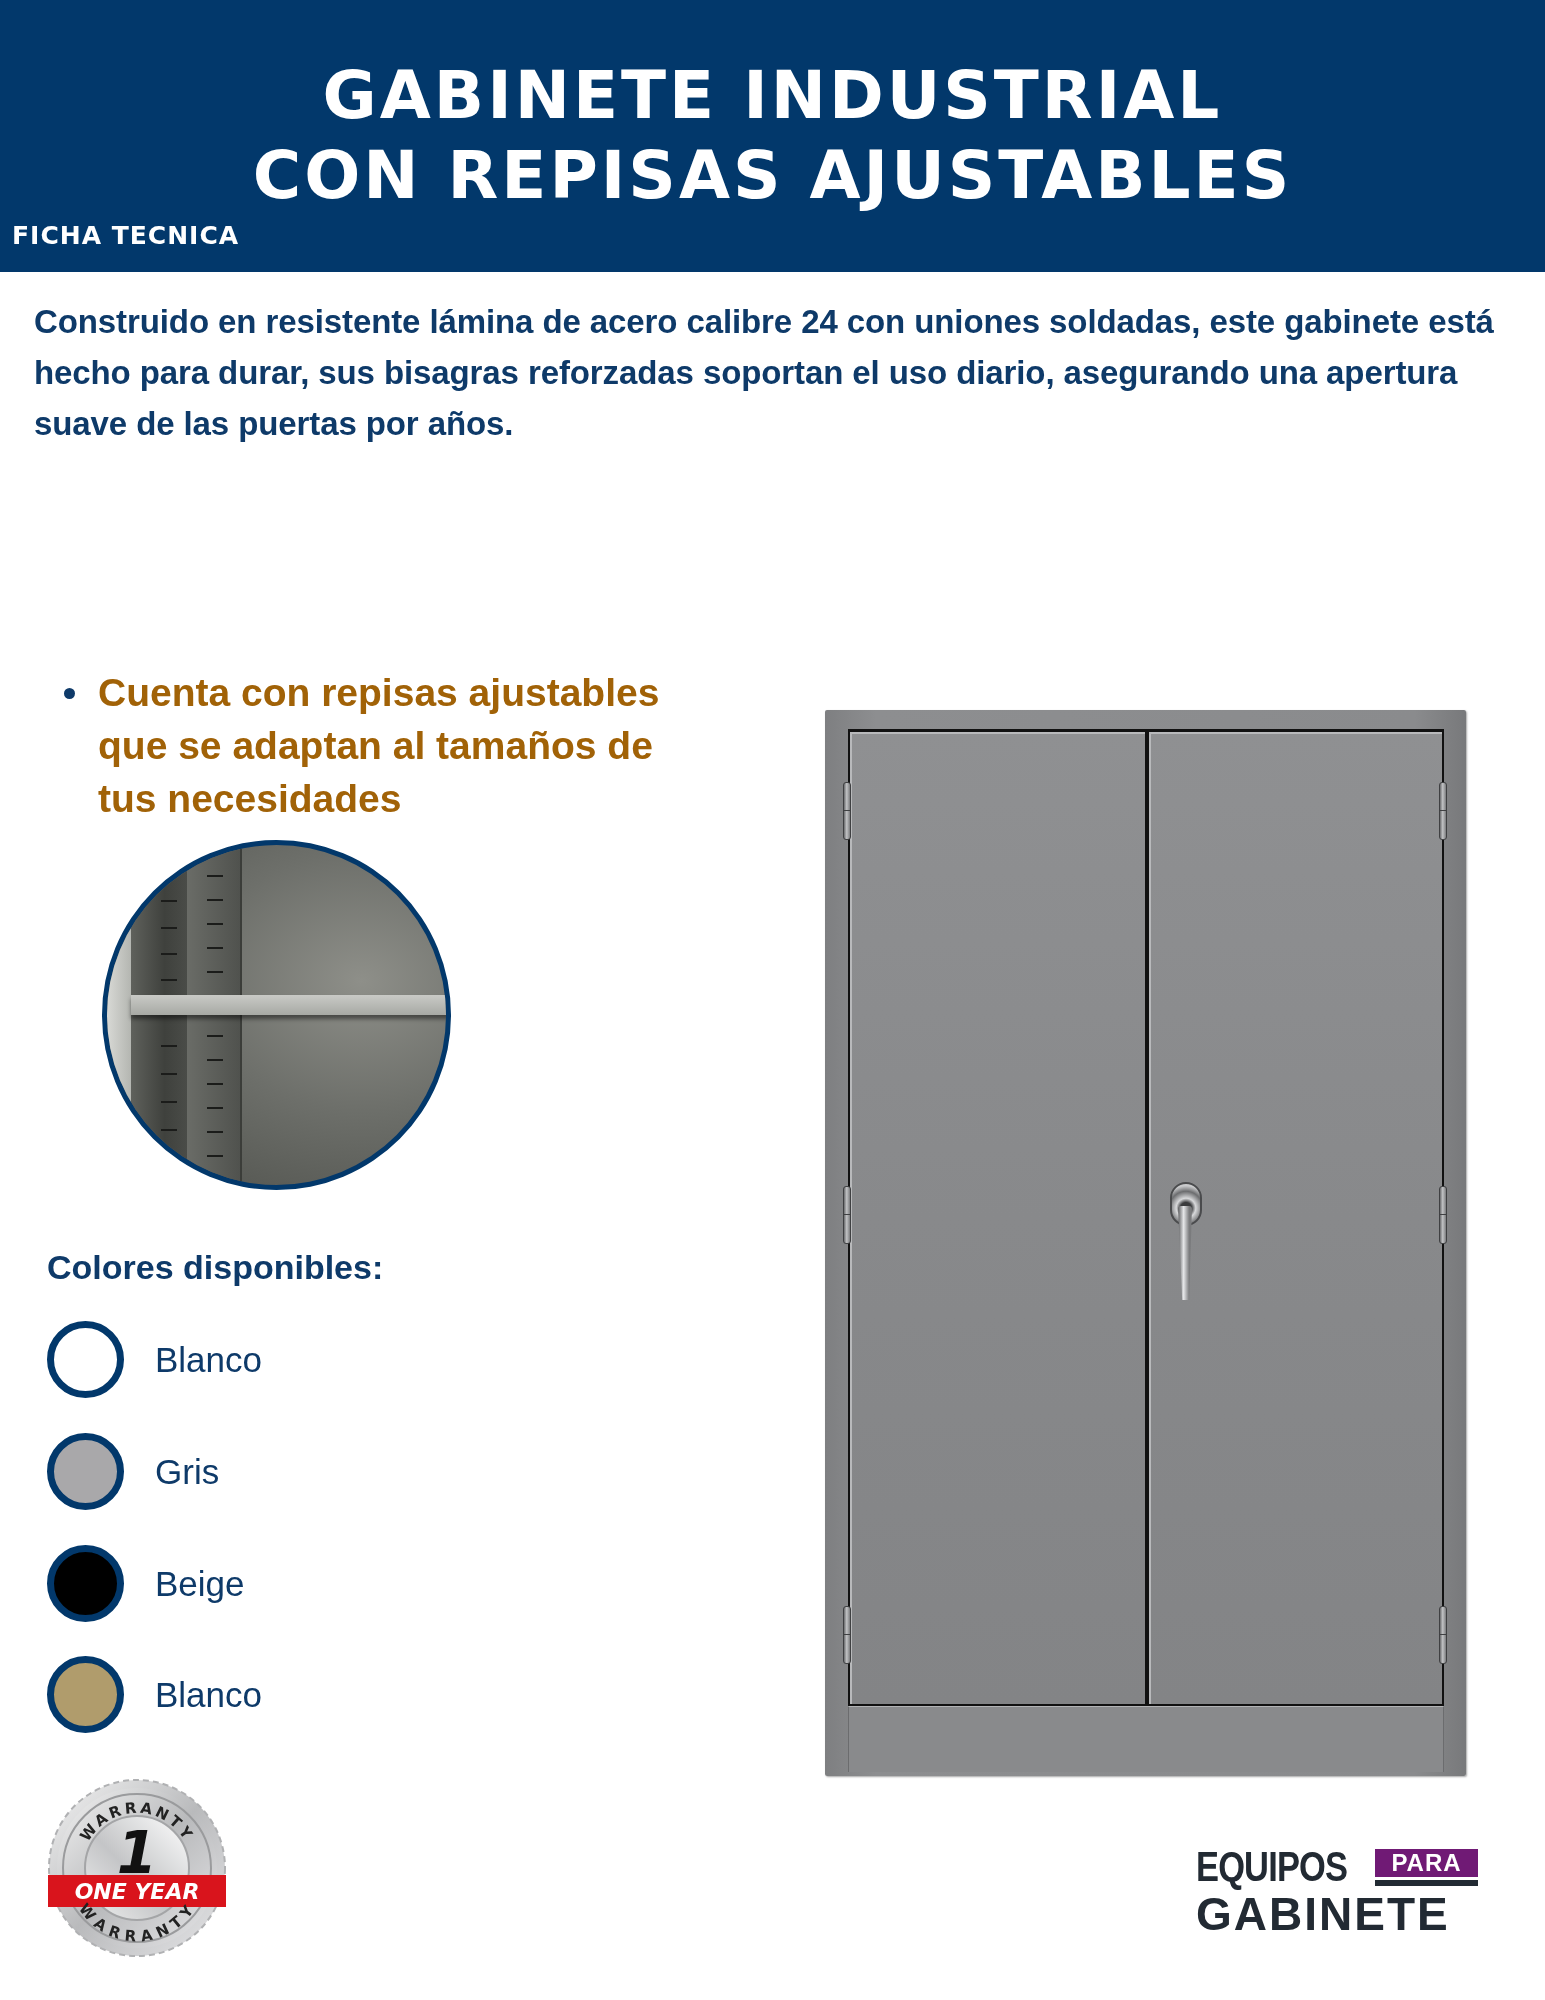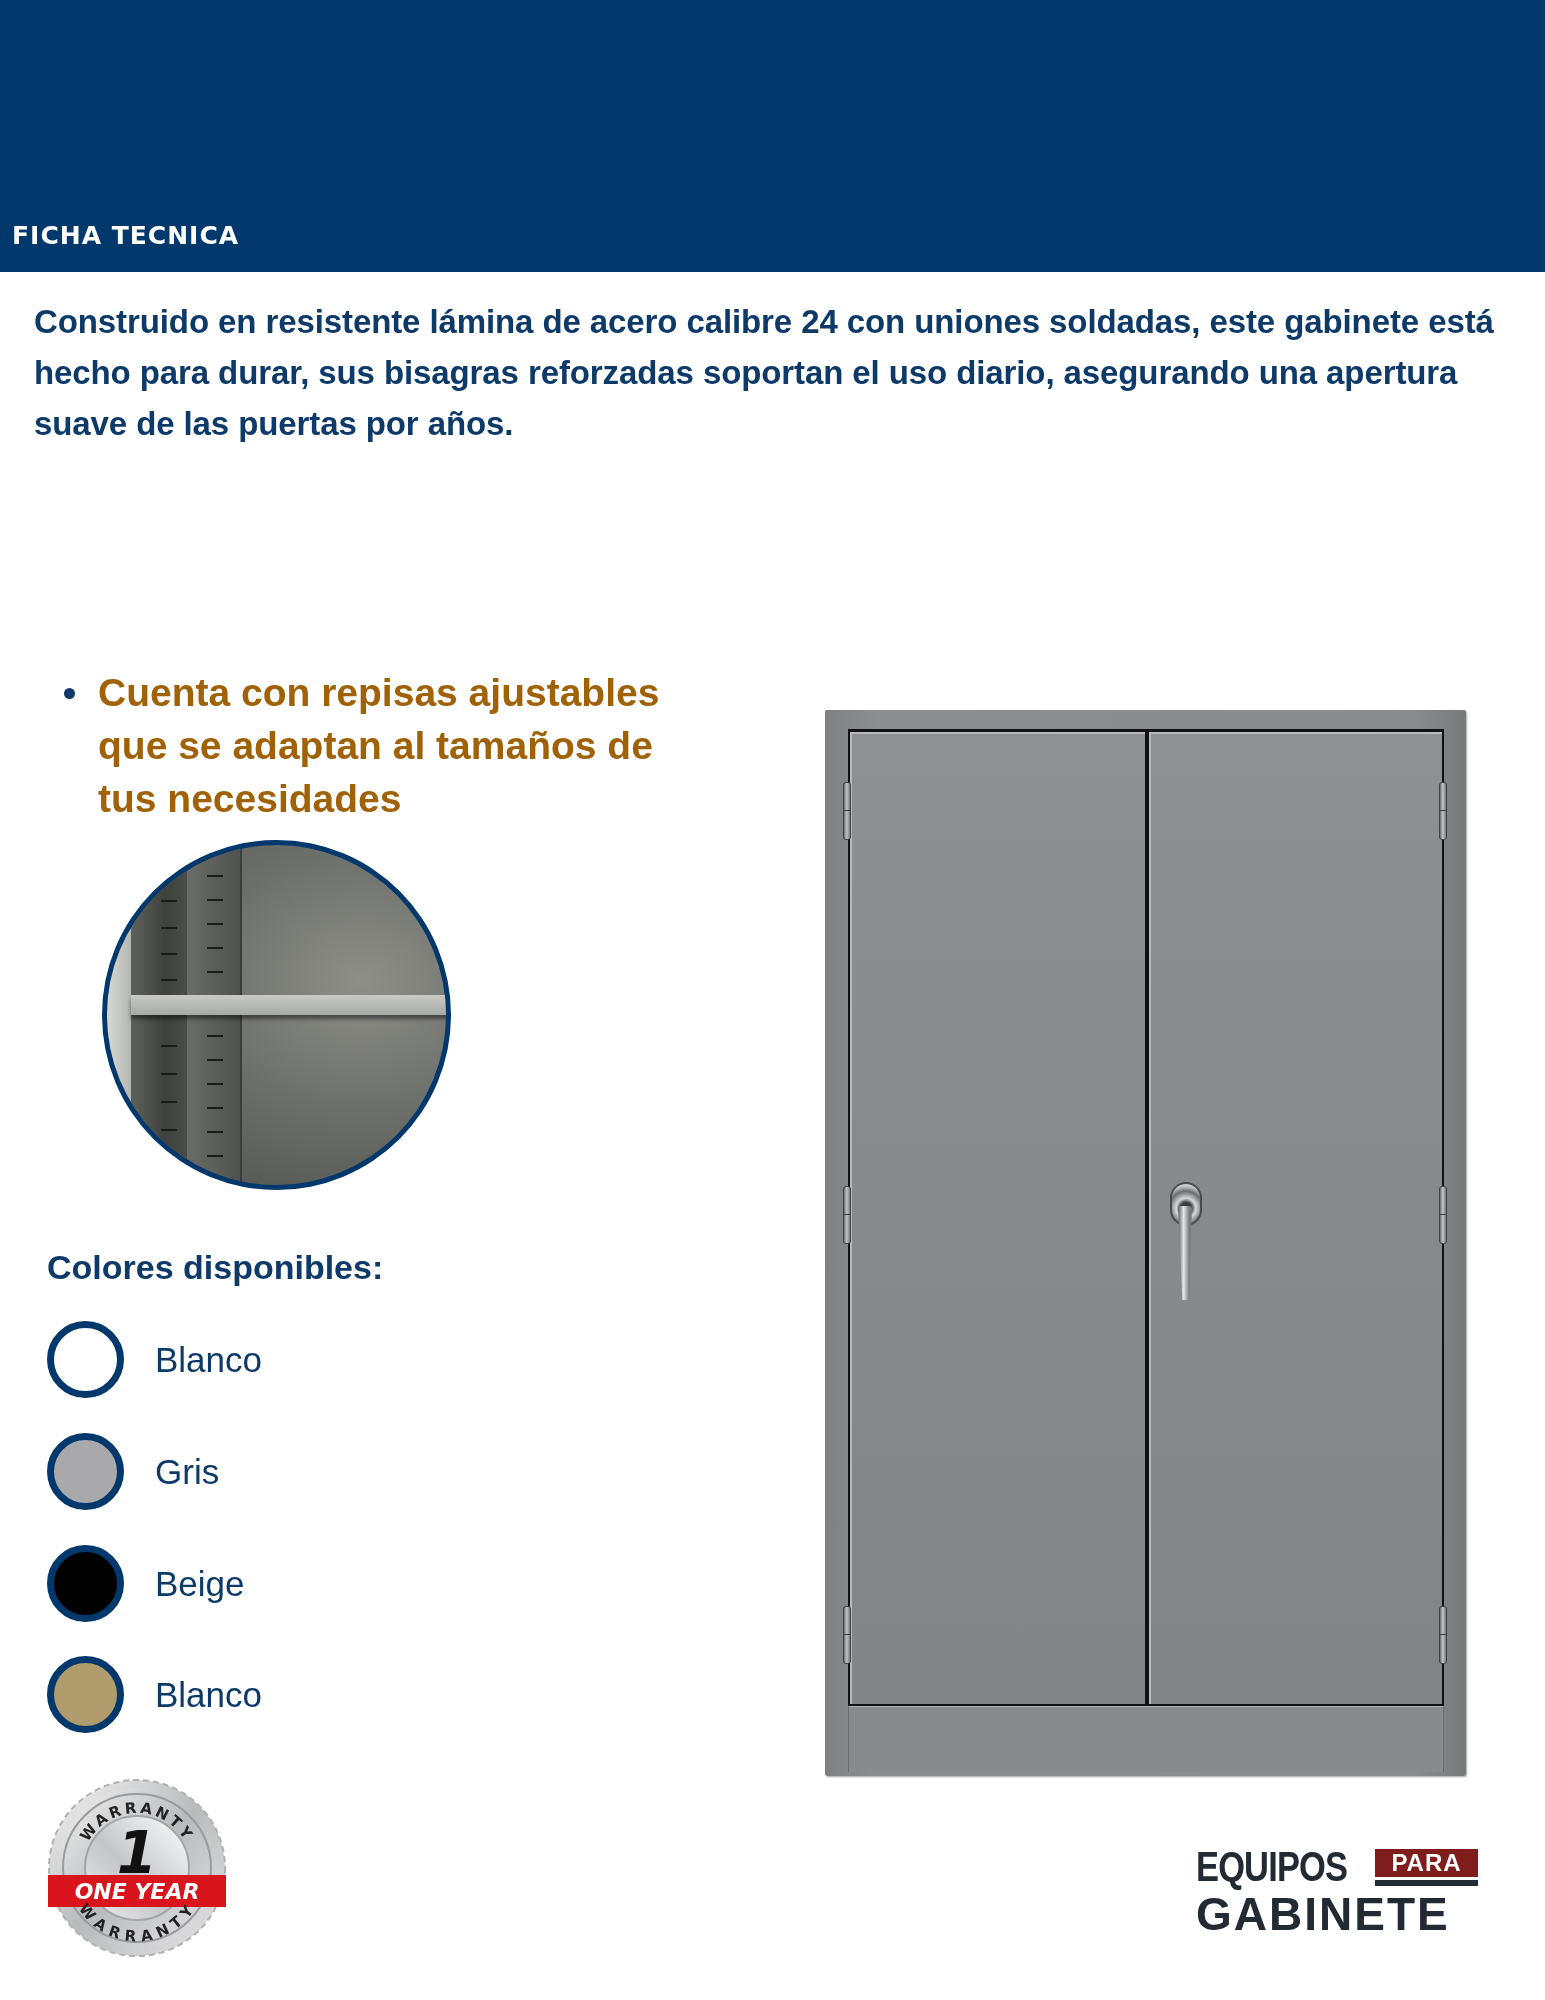--- a/index.html
+++ b/index.html
@@ -103,30 +103,34 @@
   }
 
   .warranty {
     position: absolute; left: 42px; top: 1773px; width: 190px; height: 190px;
   }
 
   .logo { position: absolute; left: 1196px; top: 1843px; width: 290px; height: 95px; }
   .logo-top { position: absolute; left: 0; top: 0; font-family: "Liberation Sans", sans-serif; font-weight: bold;
     font-size: 42px; color: #222a33; letter-spacing: -1px; transform: scaleX(0.82); transform-origin: left top; }
   .logo-para {
-    position: absolute; left: 179px; top: 6px; width: 103px; height: 28px; background: #7f1d1d;
+    position: absolute; left: 179px; top: 6px; width: 103px; height: 28px; background: #701a75;
     color: #ffffff; font-weight: bold; font-size: 24px; line-height: 28px; text-align: center; letter-spacing: 1px;
   }
   .logo-bar { position: absolute; left: 179px; top: 37px; width: 103px; height: 6px; background: #222a33; }
   .logo-bottom { position: absolute; left: 0; top: 44px; font-weight: bold; font-size: 46px; color: #222a33; letter-spacing: 2px; }
 </style>
 </head>
 <body>
 
 <header class="header">
+  <h1 class="header-title">
+    <span>GABINETE INDUSTRIAL</span><br>
+    <span>CON REPISAS AJUSTABLES</span>
+  </h1>
   <div class="header-sub">FICHA TECNICA</div>
 </header>
 
 <section class="intro">
   <p>Construido en resistente lámina de acero calibre 24 con uniones soldadas, este gabinete está hecho para durar, sus bisagras reforzadas soportan el uso diario, asegurando una apertura suave de las puertas por años.</p>
 </section>
 
 <ul class="bullet-list">
   <li>
     <span class="bullet-dot"></span>

